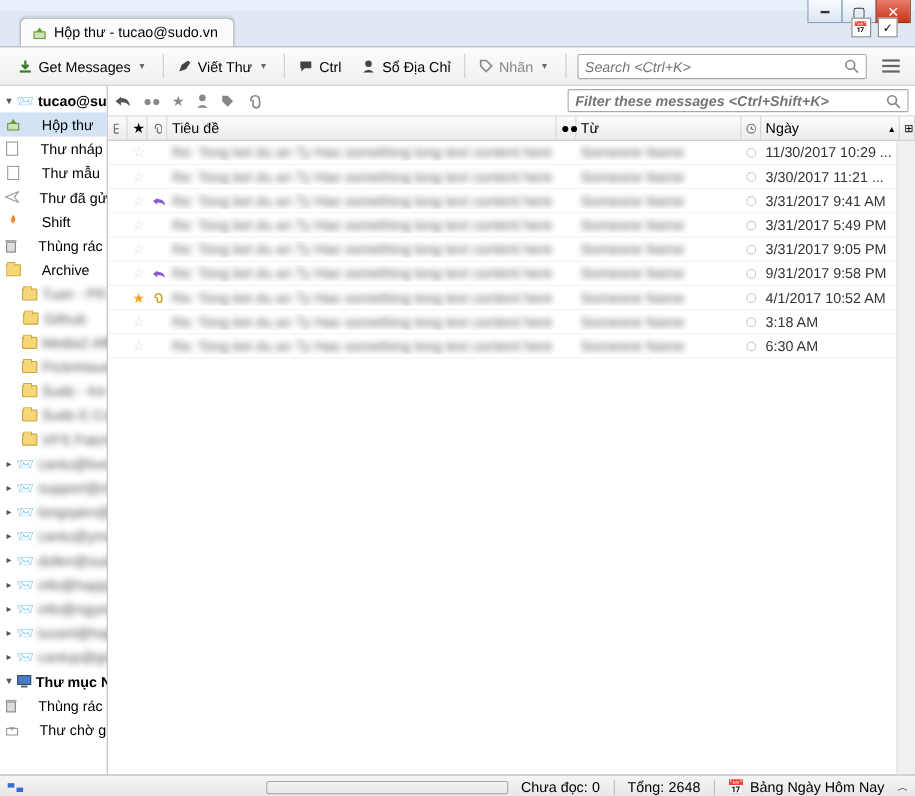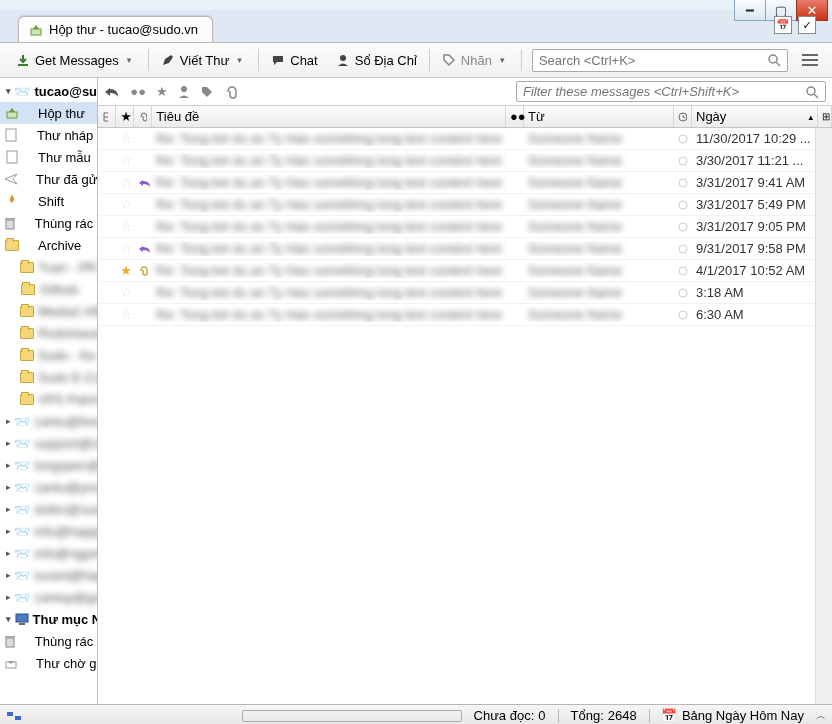--- a/index.html
+++ b/index.html
@@ -17,21 +17,21 @@
 .tabrow .rightctrls { position:absolute; right:16px; top:6px; display:flex; gap:6px; }
 .sqicon { width:18px; height:18px; border:1px solid #888; display:flex; align-items:center; justify-content:center; background:#fff; font-size:11px; }
 
 
 .toolbar { height:36px; background:linear-gradient(#fcfcfc,#f0f0f0); border-top:1px solid #b7b7b7; border-bottom:1px solid #c6c6c6; display:flex; align-items:center; padding:0 8px; gap:2px; }
 .tbtn { display:flex; align-items:center; gap:5px; padding:4px 8px; border-radius:3px; cursor:pointer; }
 .dd { width:12px; color:#666; font-size:9px; padding:0 3px; }
 .sep { width:1px; height:22px; background:#ccc; margin:0 2px; }
 .qf { border:1px solid #aaa; padding:3px 8px; border-radius:2px; background:#fff; }
 .searchbox { flex:1; border:1px solid #aaa; border-radius:2px; padding:3px 6px; display:flex; align-items:center; background:#fff; margin:0 6px; }
-.searchbox input { border:none; outline:none; flex:1; color:#888; }
+.searchbox input { border:none; outline:none; flex:1; font-style:italic; color:#888; }
 .hamb { display:flex; flex-direction:column; gap:3px; padding:6px; }
 .hamb span { width:16px; height:2px; background:#666; }
 
 
 .main { height:626px; display:flex; background:#fff; }
 .sidebar { width:207px; border-right:1px solid #bcbcbc; overflow-y:auto; padding:2px 0; }
 .srow { display:flex; align-items:center; padding:3px 4px 3px 6px; gap:4px; cursor:pointer; white-space:nowrap; }
 .srow.sel { background:#d3e3f5; }
 .srow.acct { font-weight:bold; }
 .srow .tw { width:11px; font-size:9px; color:#555; text-align:center; }
@@ -39,21 +39,21 @@
 .srow.sub { padding-left:4px;gap:18px; }
 .srow.sub2 { padding-left:20px; }
 .blurtxt { filter:blur(3px); color:#555; }
 .fold { width:14px; height:11px; background:#f5d77a; border:1px solid #c9a83a; border-radius:1px; position:relative; }
 .fold::before { content:""; position:absolute; top:-3px; left:0; width:6px; height:3px; background:#f5d77a; border:1px solid #c9a83a; border-bottom:none; border-radius:1px 1px 0 0; }
 
 .msgpane { flex:1; display:flex; flex-direction:column; }
 .filterbar { height:28px; border-bottom:1px solid #ccc; display:flex; align-items:center; padding:0 6px; gap:10px; }
 .filterbar .fic { color:#888; cursor:pointer; }
 .fsearch { flex:1; max-width:310px; margin-left:auto; border:1px solid #aaa; border-radius:2px; padding:2px 6px; display:flex; align-items:center; }
-.fsearch input { border:none; outline:none; flex:1; font-style:italic; color:#888; }
+.fsearch input { border:none; outline:none; flex:1; font-style:italic; color:#888;font-weight:bold; }
 
 .colhdr { height:22px; background:linear-gradient(#fbfbfb,#ececec); border-bottom:1px solid #c6c6c6; display:flex; align-items:center; font-size:12px; }
 .colhdr > div { border-right:1px solid #d6d6d6; padding:0 4px; display:flex; align-items:center; height:100%; gap:3px; }
 .c-thread{width:18px} .c-star{width:18px} .c-att{width:18px}
 .c-subject{flex:1} .c-read{width:18px} .c-from{width:150px}
 .c-dateic{width:18px} .c-date{width:126px} .c-more{width:14px}
 
 .msglist { flex:1; overflow-y:auto; position:relative; }
 .mrow { height:22px; display:flex; align-items:center; border-bottom:1px solid #f2f2f2; font-size:12px; }
 .mrow > div { padding:0 4px; overflow:hidden; white-space:nowrap; text-overflow:ellipsis; }
@@ -115,21 +115,21 @@
     <span>Viết Thư</span>
     <span class="dd">▾</span>
   </div>
   <div class="sep"></div>
   <div class="tbtn">
     <span>
         <svg width="14" height="14">
           <path d="M2 3 h10 v6 h-6 l-3 3 v-3 h-1 z" fill="#444"></path>
         </svg>
       </span>
-    <span>Chat</span>
+    <span>Ctrl</span>
   </div>
   <div class="tbtn">
     <span>
         <svg width="14" height="14">
           <circle cx="7" cy="5" r="3" fill="#444"></circle>
           <path d="M2 13 q5 -5 10 0" fill="#444"></path>
         </svg>
       </span>
     <span>Sổ Địa Chỉ</span>
   </div>

